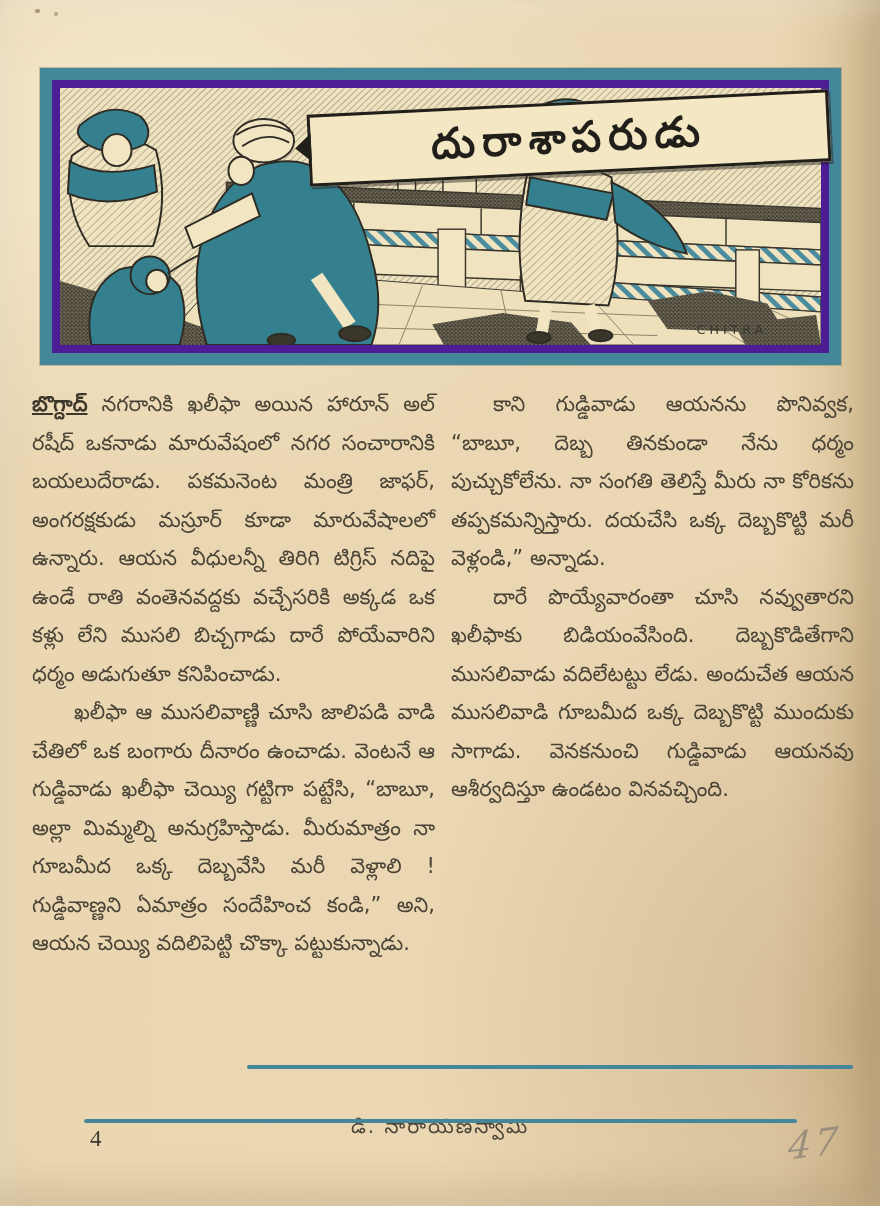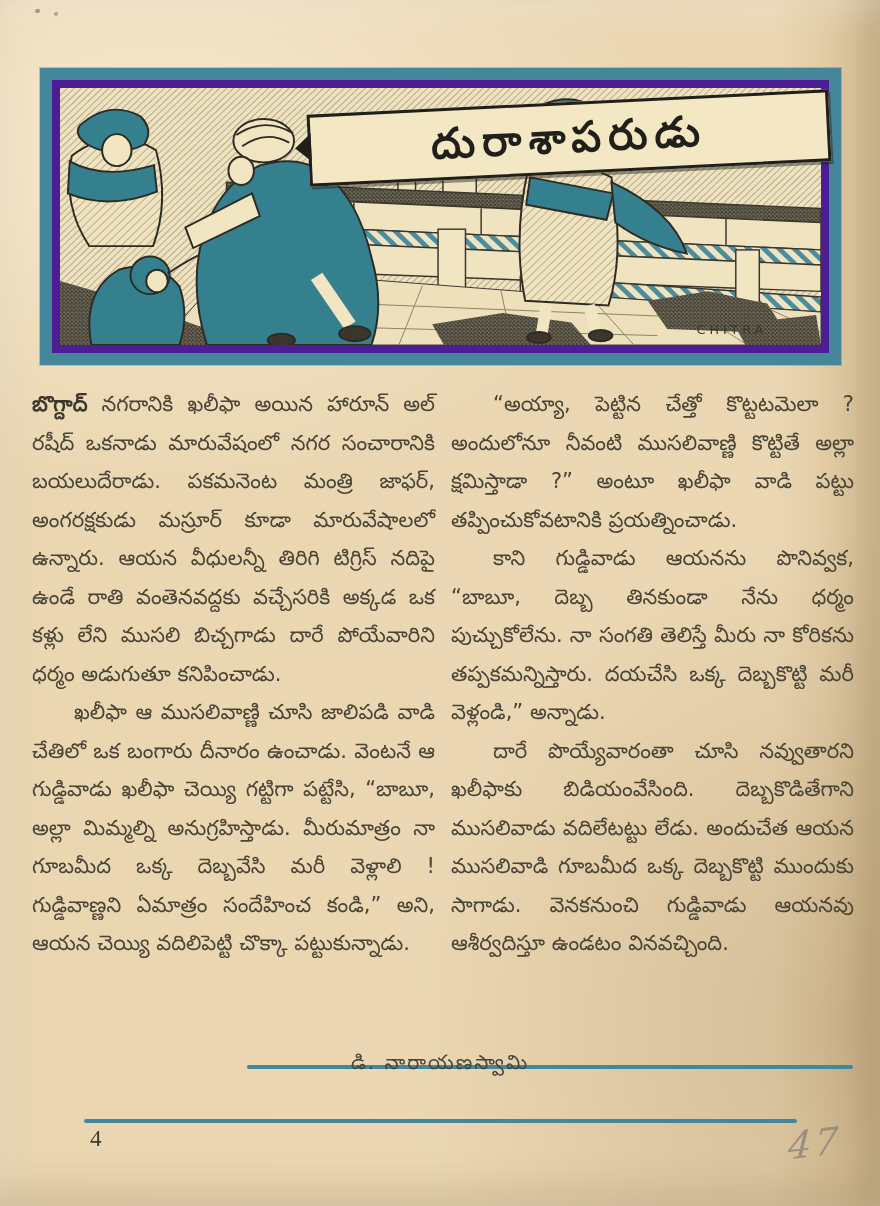--- a/index.html
+++ b/index.html
@@ -53,28 +53,28 @@
   
   .columns{
     position:absolute;left:32px;top:385px;width:822px;
     display:flex;gap:16px;
     color:#4a4437;
     font-size:21px;line-height:38.5px;
   }
   .col{width:403px;text-align:justify;}
   .col p{margin:0;}
   .col p.indent{text-indent:42px;}
-  .lead-word{font-weight:bold;color:#3c362b;}
+  .lead-word{font-weight:bold;color:#3c362b;text-decoration:underline;}
 
   
   .rule{position:absolute;height:4px;background:#45879a;border-radius:2px;}
   .rule-top{left:247px;top:1065px;width:606px;}
   .rule-bottom{left:84px;top:1119px;width:713px;}
   .author{
-    position:absolute;left:10px;top:1050px;width:860px;text-align:center;
+    position:absolute;left:10px;top:1114px;width:860px;text-align:center;
     font-size:20px;color:#4a4437;letter-spacing:2px;
   }
   .page-number{
     position:absolute;left:90px;top:1126px;
     font-family:"Liberation Serif", serif;font-size:23px;color:#3f3a30;
   }
   .handwritten{
     position:absolute;left:788px;top:1122px;
     font-family:"DejaVu Serif", serif;font-style:italic;
     font-size:37px;color:#92887a;opacity:.85;
@@ -193,21 +193,20 @@
       <span class="title">దురాశాపరుడు</span>
     </div>
   </div>
 
   <div class="columns">
     <div class="col">
       <p><span class="lead-word">బొగ్దాద్</span><span> నగరానికి ఖలీఫా అయిన హారూన్ అల్ రషీద్ ఒకనాడు మారువేషంలో నగర సంచారానికి బయలుదేరాడు. పకమనెంట మంత్రి జాఫర్, అంగరక్షకుడు మస్రూర్ కూడా మారువేషాలలో ఉన్నారు. ఆయన వీధులన్నీ తిరిగి టిగ్రిస్ నదిపై ఉండే రాతి వంతెనవద్దకు వచ్చేసరికి అక్కడ ఒక కళ్లు లేని ముసలి బిచ్చగాడు దారే పోయేవారిని ధర్మం అడుగుతూ కనిపించాడు.</span></p>
       <p class="indent">ఖలీఫా ఆ ముసలివాణ్ణి చూసి జాలిపడి వాడి చేతిలో ఒక బంగారు దీనారం ఉంచాడు. వెంటనే ఆ గుడ్డివాడు ఖలీఫా చెయ్యి గట్టిగా పట్టేసి, “బాబూ, అల్లా మిమ్మల్ని అనుగ్రహిస్తాడు. మీరుమాత్రం నా గూబమీద ఒక్క దెబ్బవేసి మరీ వెళ్లాలి ! గుడ్డివాణ్ణని ఏమాత్రం సందేహించ కండి,” అని, ఆయన చెయ్యి వదిలిపెట్టి చొక్కా పట్టుకున్నాడు.</p>
     </div>
     <div class="col">
-      <p class="indent">“అయ్యా, పెట్టిన చేత్తో కొట్టటమెలా ? అందులోనూ నీవంటి ముసలివాణ్ణి కొట్టితే అల్లా క్షమిస్తాడా ?” అంటూ ఖలీఫా వాడి పట్టు తప్పించుకోవటానికి ప్రయత్నించాడు.</p>
       <p class="indent">కాని గుడ్డివాడు ఆయనను పొనివ్వక, “బాబూ, దెబ్బ తినకుండా నేను ధర్మం పుచ్చుకోలేను. నా సంగతి తెలిస్తే మీరు నా కోరికను తప్పకమన్నిస్తారు. దయచేసి ఒక్క దెబ్బకొట్టి మరీ వెళ్లండి,” అన్నాడు.</p>
       <p class="indent">దారే పొయ్యేవారంతా చూసి నవ్వుతారని ఖలీఫాకు బిడియంవేసింది. దెబ్బకొడితేగాని ముసలివాడు వదిలేటట్టు లేడు. అందుచేత ఆయన ముసలివాడి గూబమీద ఒక్క దెబ్బకొట్టి ముందుకు సాగాడు. వెనకనుంచి గుడ్డివాడు ఆయనవు ఆశీర్వదిస్తూ ఉండటం వినవచ్చింది.</p>
     </div>
   </div>
 
   <div class="rule rule-top"></div>
   <div class="author">డి. నారాయణస్వామి</div>
   <div class="rule rule-bottom"></div>
   <div class="page-number">4</div>
   <div class="handwritten">47</div>

